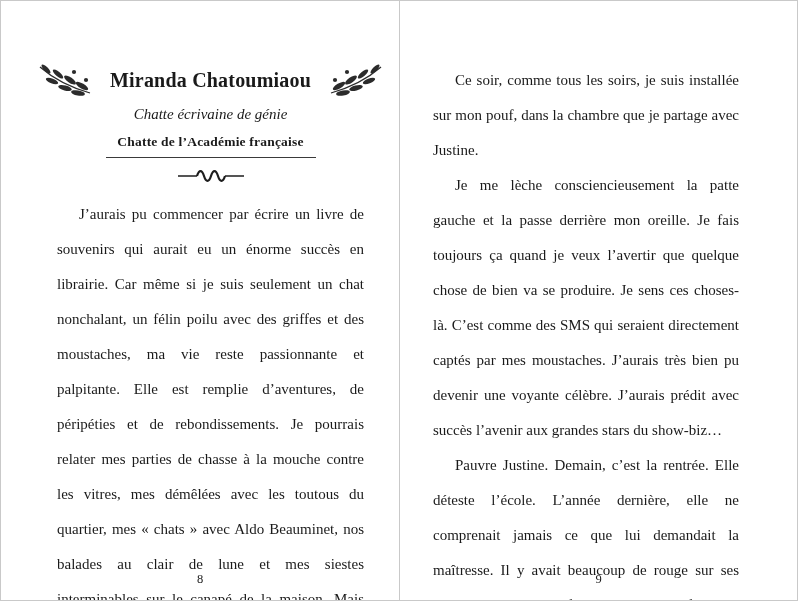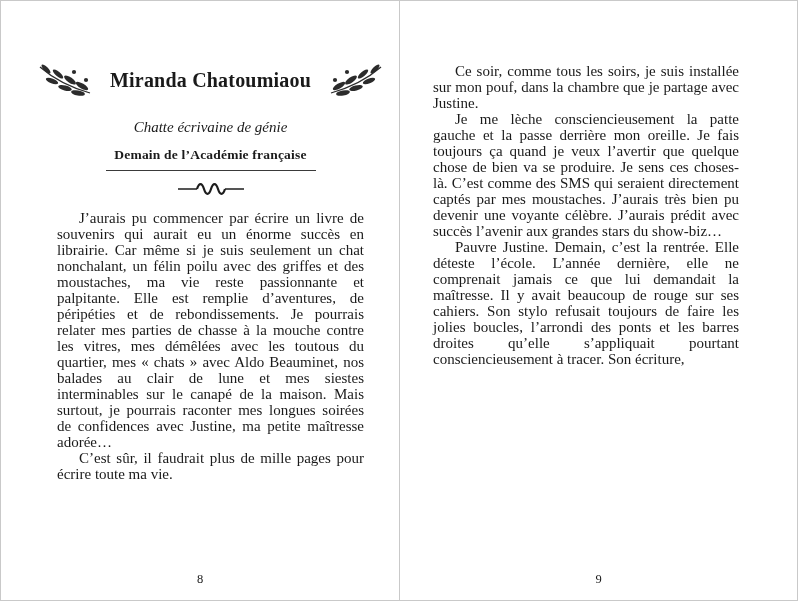--- a/index.html
+++ b/index.html
@@ -34,35 +34,35 @@
   .title-row{
     display:flex;align-items:center;justify-content:center;gap:18px;
   }
   .chapter-title{
     font-size:20px;font-weight:700;line-height:1.15;
     letter-spacing:.2px;white-space:nowrap;
   }
   .branch{display:inline-flex;flex:0 0 auto;}
   .branch.mirror svg{transform:scaleX(-1);}
   .chapter-subtitle{
-    font-style:italic;font-size:15px;margin-top:22px;
+    font-style:italic;font-size:15px;margin-top:9px;
   }
   .chapter-member{
     font-weight:700;font-size:13.5px;letter-spacing:.2px;margin-top:11px;
   }
   .member-rule{
     width:210px;height:0;border-bottom:1px solid #3a3a3a;
     margin:7px auto 0;
   }
   .divider-row{margin-top:10px;line-height:0;}
 
   
   .body-text p{
     font-size:15px;
-    line-height:16px;
+    line-height:35px;
     text-align:justify;
     text-indent:22px;
     hyphens:auto;
   }
   .page-number{
     position:absolute;
     bottom:13px;left:0;width:100%;
     text-align:center;
     font-size:12.5px;
   }
@@ -102,21 +102,21 @@
               <ellipse cx="27" cy="25" rx="7" ry="2.5" transform="rotate(-15 27 25)" fill="#2b2b2b"></ellipse>
               <ellipse cx="34" cy="11" rx="6.5" ry="2.4" transform="rotate(-40 34 11)" fill="#2b2b2b"></ellipse>
               <ellipse cx="40" cy="18" rx="6.5" ry="2.4" transform="rotate(-20 40 18)" fill="#2b2b2b"></ellipse>
               <ellipse cx="46" cy="6" rx="6" ry="2.2" transform="rotate(-45 46 6)" fill="#2b2b2b"></ellipse>
               <circle cx="6" cy="17" r="2.1" fill="#2b2b2b"></circle>
               <circle cx="18" cy="9" r="2.1" fill="#2b2b2b"></circle>
             </svg>
           </span>
         </div>
         <div class="chapter-subtitle">Chatte écrivaine de génie</div>
-        <div class="chapter-member">Demain de l’Académie française</div>
+        <div class="chapter-member">Chatte de l’Académie française</div>
         <div class="member-rule"></div>
         <div class="divider-row">
           <svg width="66" height="15" viewBox="0 0 66 15" aria-hidden="true">
             <line x1="0" y1="8" x2="19" y2="8" stroke="#1d1d1d" stroke-width="1.5"></line>
             <path d="M19 8 C 21 1.5, 24 1.5, 26 8 C 28 14.5, 31 14.5, 33 8 C 35 1.5, 38 1.5, 40 8 C 42 14.5, 45 14.5, 47 8" fill="none" stroke="#1d1d1d" stroke-width="2.2"></path>
             <line x1="47" y1="8" x2="66" y2="8" stroke="#1d1d1d" stroke-width="1.5"></line>
           </svg>
         </div>
       </div>
 

